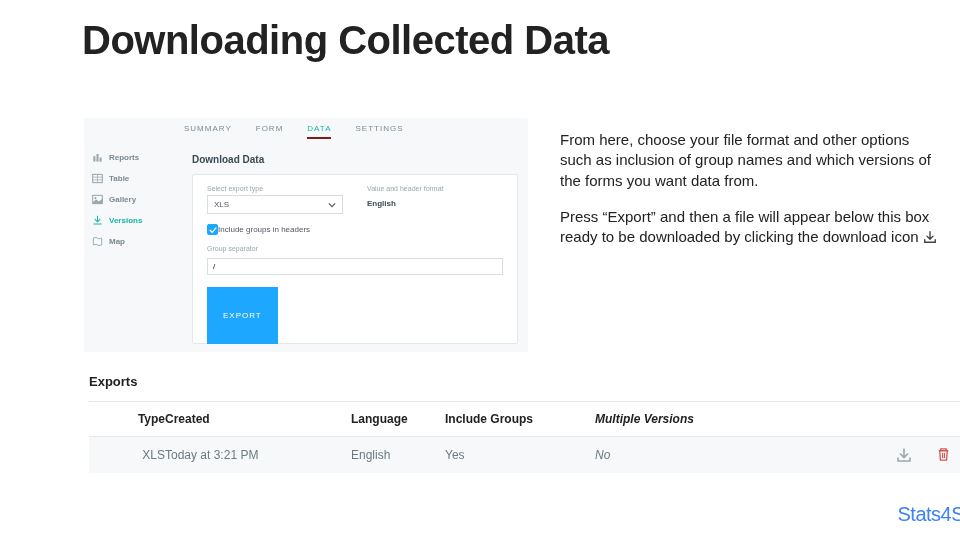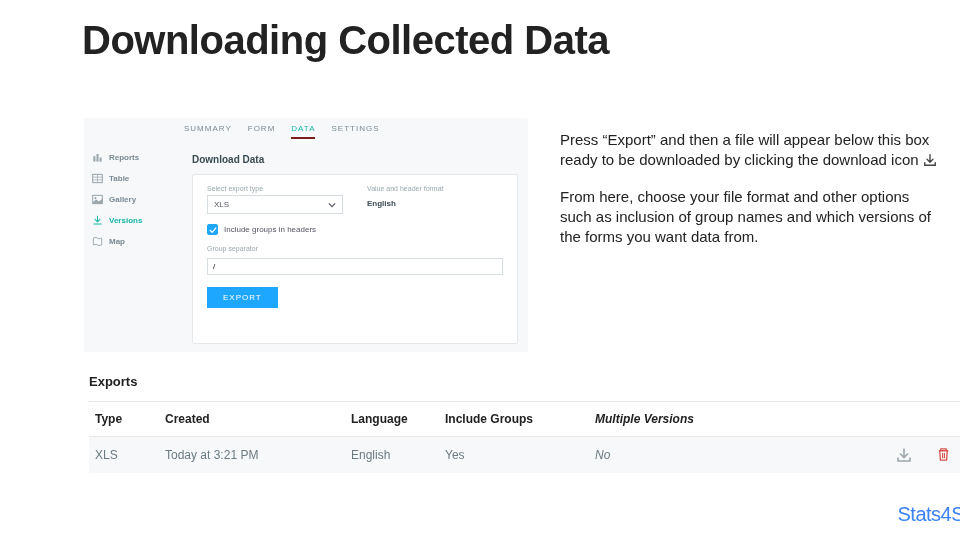--- a/index.html
+++ b/index.html
@@ -5,48 +5,48 @@
   * { box-sizing: border-box; margin: 0; padding: 0; }
   html, body { width: 960px; height: 540px; font-family: "Helvetica Neue", Arial, sans-serif; background: #fff; color: #222; }
   .slide { position: relative; width: 960px; height: 540px; margin-left: 44px; }
 
   .title { position: absolute; left: 38px; top: 18px; font-size: 40px; font-weight: 800; letter-spacing: -0.5px; }
 
   .shot-area { position: absolute; left: 40px; top: 118px; width: 444px; height: 234px; background: #f6f8f9; border-radius: 2px; overflow: hidden; }
   .sidebar { position: absolute; left: 0; top: 34px; width: 88px; display: flex; flex-direction: column; gap: 10px; padding-left: 8px; font-weight: bold; }
   .sidebar-item { display: flex; align-items: center; gap: 6px; font-size: 8px; color: #7a8a94; }
 
-  .tabs { position: absolute; left: 100px; top: 6px; display: flex; gap: 16px; }
+  .tabs { position: absolute; left: 100px; top: 6px; display: flex; gap: 24px; }
   .tab { font-size: 8px; letter-spacing: 1px; color: #7a8a94; padding-bottom: 4px; }
   .tab.active { color: #18b6a8; border-bottom: 2px solid #7f1d1d; }
 
   .panel-title { position: absolute; left: 108px; top: 36px; font-size: 10px; font-weight: 600; color: #3a4a52; }
   .panel { position: absolute; left: 108px; top: 56px; width: 326px; height: 170px; background: #fff; border: 1px solid #e3e8ea; border-radius: 2px; padding: 10px 14px; }
   .panel label.small { font-size: 7px; color: #9aa7ad; display: block; margin-bottom: 3px; }
   .row2 { display: flex; gap: 24px; }
   .col { flex: 1; }
   .select { border: 1px solid #d6dee2; font-size: 8px; padding: 4px 6px; color: #556; display: flex; justify-content: space-between; align-items: center; }
-  .checkbox-row { display: flex; align-items: center; gap: 6px; font-size: 8px; color: #556; margin-top: 10px; }
+  .checkbox-row { display: flex; align-items: center; gap: 0; font-size: 8px; color: #556; margin-top: 10px; }
   .cb { width: 11px; height: 11px; border: 1px solid #1ea7ff; display: inline-flex; align-items: center; justify-content: center; border-radius: 2px; }
   .cb.checked { background: #1ea7ff; color: #fff; }
   .sep-input { margin-top: 10px; }
   .sep-input input { width: 100%; border: 1px solid #d6dee2; font-size: 8px; padding: 3px 5px; }
-  .export-btn { margin-top: 12px; background: #1ea7ff; color: #fff; font-size: 8px; letter-spacing: 1px; padding: 6px 16px; border: none; display: inline-block; }
+  .export-btn { margin-top: 12px; background: #1ea7ff; color: #fff; font-size: 8px; letter-spacing: 1px; padding: 24px 16px; border: none; display: inline-block; }
 
   .instructions { position: absolute; left: 516px; top: 130px; width: 382px; font-size: 15px; line-height: 1.35; }
   .instructions p { margin-bottom: 16px; }
   .dl-icon-inline { display: inline-block; vertical-align: -2px; }
 
   .exports-block { position: absolute; left: 45px; top: 374px; width: 882px; }
   .exports-heading { font-size: 13px; font-weight: 700; margin-bottom: 12px; color: #222; }
   .exports-table { width: 100%; }
   .exports-head, .exports-row { display: flex; align-items: center; padding: 10px 6px; font-size: 12px; }
   .exports-head { border-top: 1px solid #e6e6e6; border-bottom: 1px solid #e6e6e6; font-weight: 700; color: #222; background: #fff; }
   .exports-row { background: #f6f8f9; color: #6b7b82; }
-  .c-type { width: 70px; }
+  .c-type { width: 70px; text-align: right; }
   .c-created { width: 150px; }
   .c-lang { width: 130px; padding-left: 36px; }
   .c-groups { width: 150px; }
   .c-multi { width: 170px; font-style: italic; }
   .c-actions { flex: 1; display: flex; justify-content: flex-end; gap: 24px; padding-right: 14px; }
   .icon-btn { color: #9aa7ad; cursor: pointer; }
   .icon-btn.trash { color: #d9534f; }
 
   .brand { position: absolute; right: 26px; bottom: 14px; font-size: 20px; font-weight: 400; color: #3b82f6; letter-spacing: -0.5px; }
 
@@ -141,30 +141,30 @@
       <label class="small">Group separator</label>
       <input value="/" style="">
     </div>
 
 
     <button class="export-btn">EXPORT</button>
   </div>
 </div>
 
 <div class="instructions">
+  <p>From here, choose your file format and other options such as inclusion of group names and which versions of the forms you want data from.</p>
   <p>
     <span>Press “Export” and then a file will appear below this box ready to be downloaded by clicking the download icon </span>
     <span class="dl-icon-inline">
       <svg width="14" height="14" viewBox="0 0 16 16">
             <path d="M8 2 L8 10 M4.5 7 L8 10.5 L11.5 7" stroke="#444" stroke-width="1.6" fill="none" stroke-linecap="round"></path>
             <path d="M2 11 L2 14 L14 14 L14 11" stroke="#444" stroke-width="1.6" fill="none" stroke-linecap="round"></path>
           </svg>
     </span>
   </p>
-  <p>From here, choose your file format and other options such as inclusion of group names and which versions of the forms you want data from.</p>
 </div>
 
 <div class="exports-block">
   <div class="exports-heading">Exports</div>
   <div class="exports-table">
     <div class="exports-head">
       <div class="c-type">Type</div>
       <div class="c-created">Created</div>
       <div class="c-lang">Language</div>
       <div class="c-groups">Include Groups</div>

